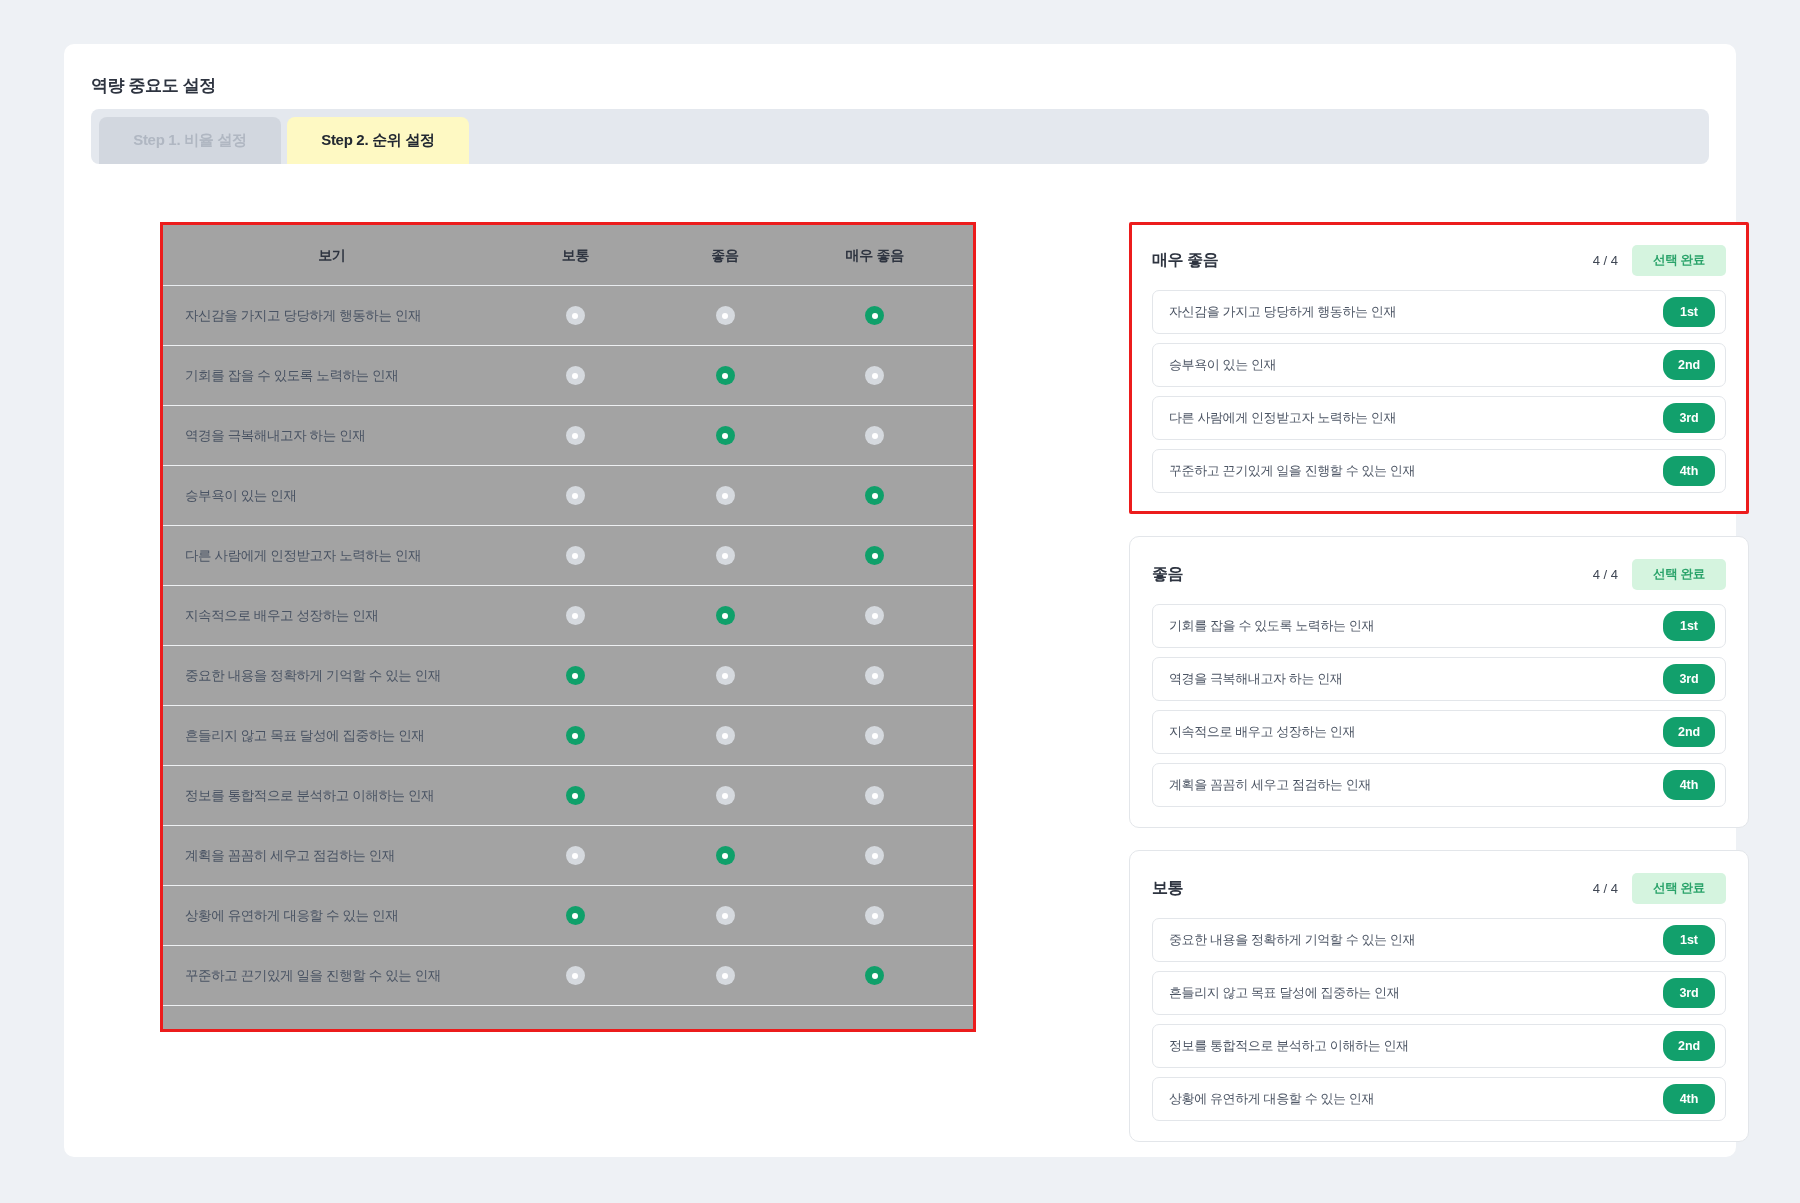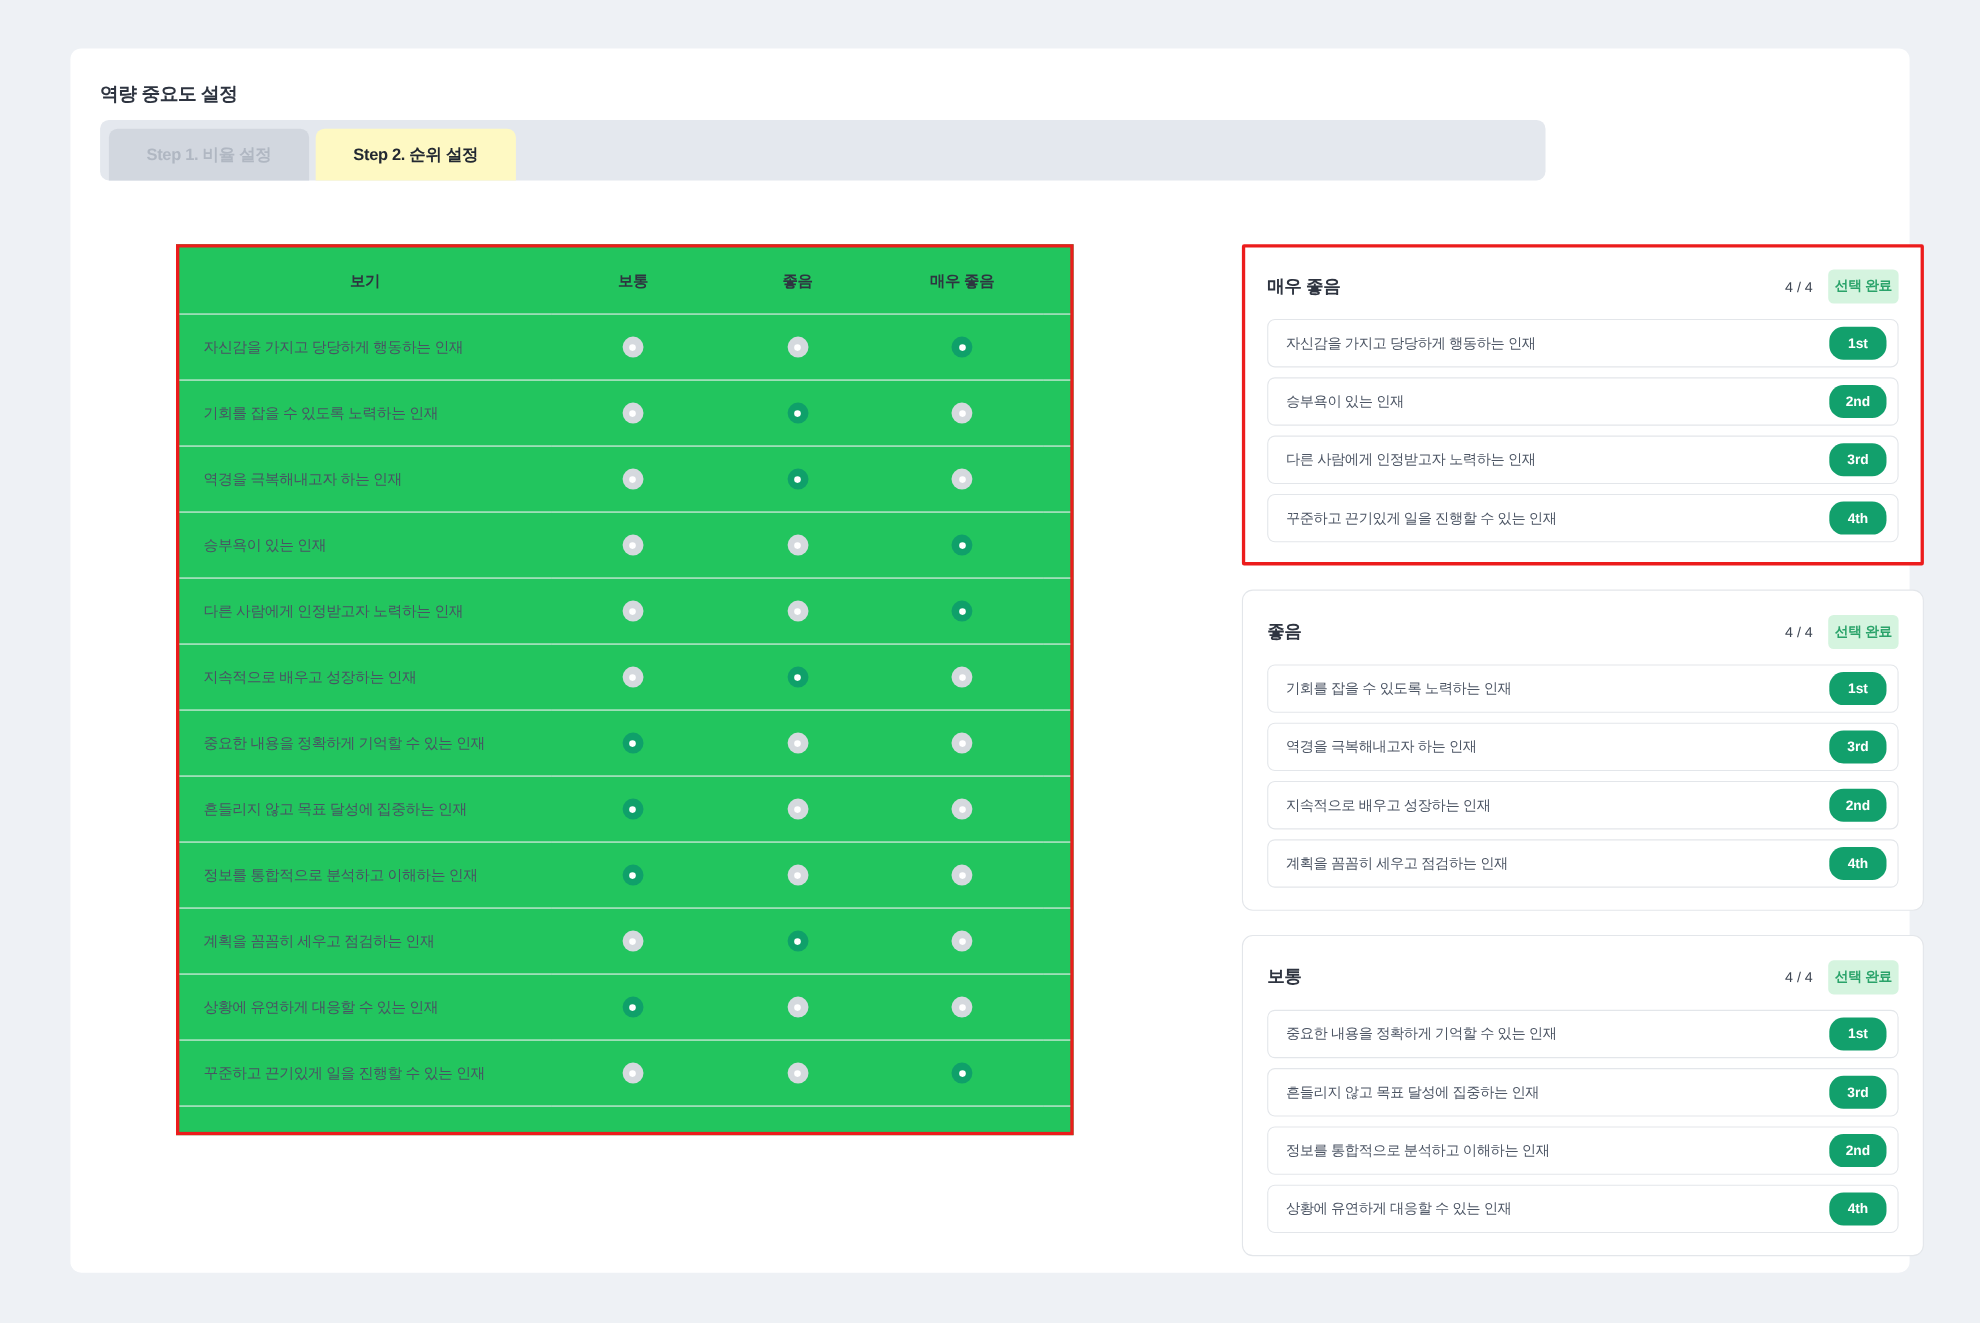--- a/index.html
+++ b/index.html
@@ -22,21 +22,21 @@
     position: absolute;
     left: 27px; top: 30px;
     font-size: 17px; font-weight: bold;
     color: #2e3440; letter-spacing: -0.4px;
   }
 
   
   .tabstrip {
     position: absolute;
     left: 27px; top: 65px;
-    width: 1314px; height: 55px;
+    width: 1618px; height: 55px;
     background: #e4e8ee;
     border-radius: 8px;
   }
   .tab {
     position: absolute;
     top: 8px;
     height: 47px;
     border-radius: 8px 8px 0 0;
     display: flex; align-items: center; justify-content: center;
     font-size: 15px; font-weight: bold;
@@ -54,21 +54,21 @@
     letter-spacing: -0.45px;
     white-space: nowrap;
   }
 
   
   .table-wrap {
     position: absolute;
     left: 96px; top: 178px;
     width: 816px; height: 810px;
     border: 3px solid #ec1c1c;
-    background: #22c55e;
+    background: #a3a3a3;
   }
   .tbl { width: 100%; border-collapse: collapse; table-layout: fixed; }
   .tbl th {
     font-size: 14px; font-weight: bold; color: #2e3440;
     padding: 22px 0 20px 0;
     letter-spacing: -0.3px;
     border-bottom: 1px solid #e9ecef;
   }
   .tbl th.c-opt { width: 316px; text-align: center; }
   .tbl th.c-r   { width: 140px; text-align: center; }
@@ -134,21 +134,21 @@
   }
   .group-count {
     font-size: 13px; color: #3f4754; font-weight: normal;
   }
   .badge-done {
     background: #d5f4df;
     color: #2aa36a;
     font-size: 12.5px;
     font-weight: bold;
     border-radius: 5px;
-    padding: 7px 6px;
+    padding: 7px 21px;
     letter-spacing: -0.3px;
   }
 
   .rank-item {
     position: relative;
     display: flex; align-items: center;
     height: 44px;
     border: 1px solid #e3e6ea;
     border-radius: 7px;
     margin-top: 9px;

